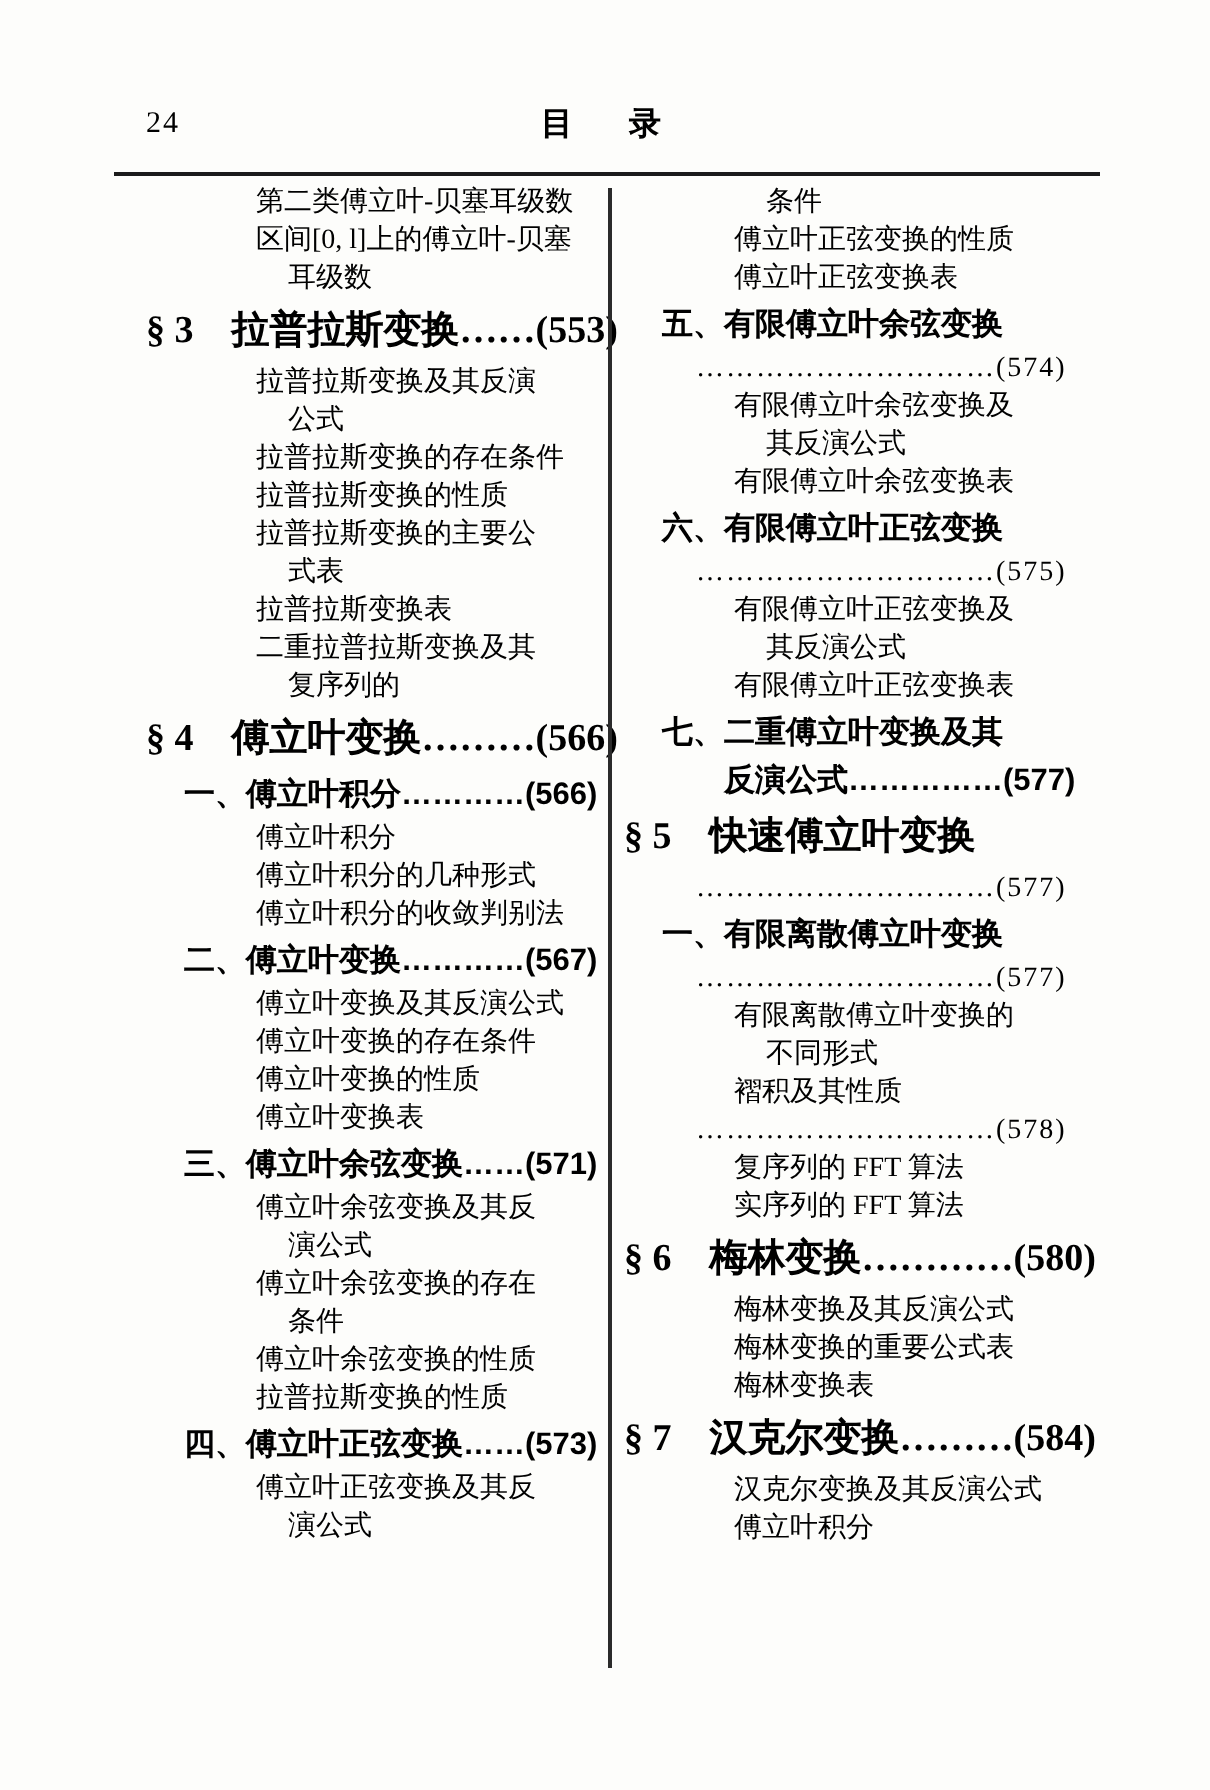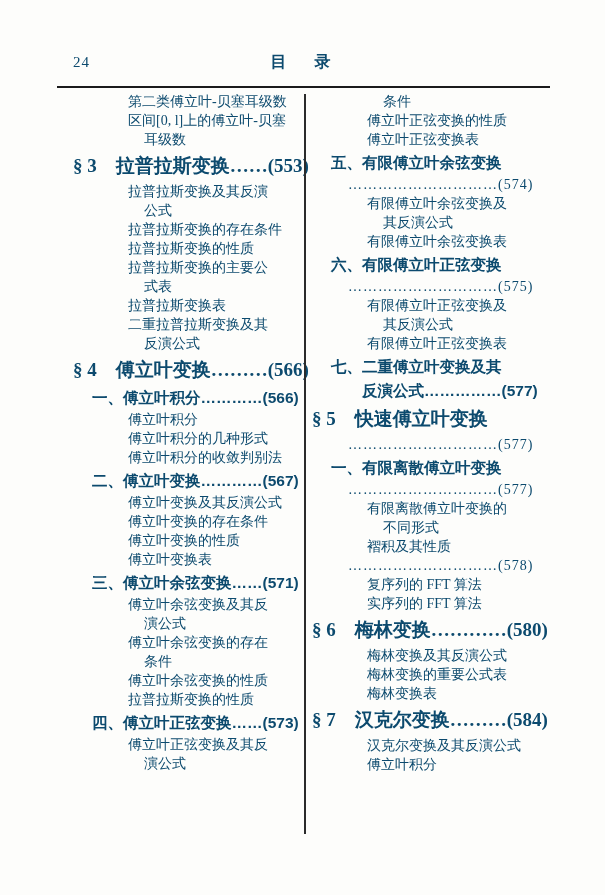--- a/index.html
+++ b/index.html
@@ -6,21 +6,21 @@
     margin: 0;
     padding: 0;
     background: #e8e8e8;
   }
   .page {
     position: relative;
     width: 605px;
     height: 895px;
     margin: 0 auto;
     background: #fdfdfb;
-    color: #0c4a6e;
+    color: #000000;
     font-family: "Liberation Serif", "DejaVu Serif", serif;
     overflow: hidden;
   }
   .page-header {
     position: absolute;
     top: 52px;
     left: 57px;
     right: 55px;
     height: 24px;
   }
@@ -127,21 +127,21 @@
         <div class="line cont">耳级数</div>
         <div class="line section">§ 3　拉普拉斯变换……(553)</div>
         <div class="line item">拉普拉斯变换及其反演</div>
         <div class="line cont">公式</div>
         <div class="line item">拉普拉斯变换的存在条件</div>
         <div class="line item">拉普拉斯变换的性质</div>
         <div class="line item">拉普拉斯变换的主要公</div>
         <div class="line cont">式表</div>
         <div class="line item">拉普拉斯变换表</div>
         <div class="line item">二重拉普拉斯变换及其</div>
-        <div class="line cont">反演公式</div>
+        <div class="line cont">复序列的</div>
         <div class="line section">§ 4　傅立叶变换………(566)</div>
         <div class="line numbered">一、傅立叶积分…………(566)</div>
         <div class="line item">傅立叶积分</div>
         <div class="line item">傅立叶积分的几种形式</div>
         <div class="line item">傅立叶积分的收敛判别法</div>
         <div class="line numbered">二、傅立叶变换…………(567)</div>
         <div class="line item">傅立叶变换及其反演公式</div>
         <div class="line item">傅立叶变换的存在条件</div>
         <div class="line item">傅立叶变换的性质</div>
         <div class="line item">傅立叶变换表</div>

